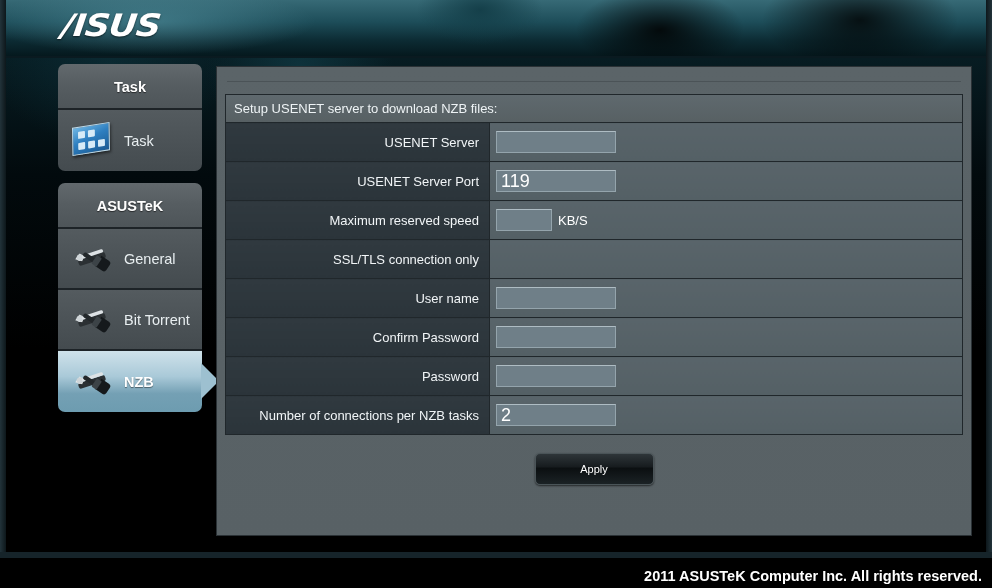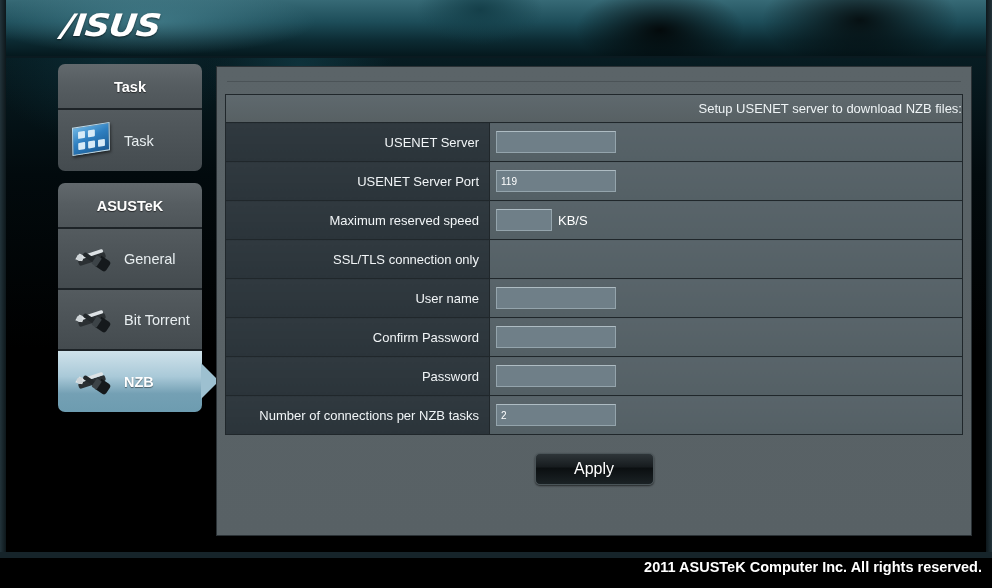--- a/index.html
+++ b/index.html
@@ -130,21 +130,21 @@
   .task-icon i:nth-child(1) { left: 5px;  top: 4px; }
   .task-icon i:nth-child(2) { left: 15px; top: 4px; }
   .task-icon i:nth-child(3) { left: 5px;  top: 15px; }
   .task-icon i:nth-child(4) { left: 15px; top: 15px; }
   .task-icon i:nth-child(5) { left: 25px; top: 15px; }
 
   
   .tools-icon { position: absolute; left: 2px; top: 3px; width: 40px; height: 34px; }
 
   .footer-text {
-    position: absolute; right: 10px; bottom: 13px;
+    position: absolute; right: 10px; bottom: 4px;
     color: #ffffff; font-size: 14.5px; font-weight: bold;
     text-shadow: 0 1px 2px rgba(0,0,0,0.8);
   }
 
   
   .content {
     position: absolute; left: 216px; top: 66px;
     width: 756px; height: 470px;
     background: linear-gradient(180deg, #5b6468 0%, #586165 100%);
     border: 1px solid #2a3135;
@@ -164,21 +164,21 @@
     margin: 12px 8px 0 8px;
     border: 1px solid #20272b;
     border-collapse: collapse;
     width: 738px;
   }
   .tbl-head {
     background: linear-gradient(180deg, #5f696e 0%, #576063 100%);
     color: #eef3f5; font-size: 13px;
     height: 28px;
   }
-  .tbl-head td { padding-left: 8px; border-bottom: 1px solid #20272b; text-align: right; }
+  .tbl-head td { padding-left: 8px; border-bottom: 1px solid #20272b; }
 
   .row { height: 39px; }
   .cell-label {
     width: 264px;
     background: linear-gradient(180deg, #30393f 0%, #2b343a 100%);
     color: #f1f5f7; font-size: 13px;
     text-align: right; padding-right: 10px;
     border-bottom: 1px solid #20272b;
     border-right: 1px solid #20272b;
   }
@@ -188,35 +188,35 @@
     padding-left: 6px;
     vertical-align: middle;
   }
 
   .field {
     display: inline-block;
     height: 22px; line-height: 21px;
     background: #6f7f88;
     border: 1px solid #94a4ac;
     border-top-color: #aebcc3;
-    color: #ffffff; font-size: 10px;
+    color: #ffffff; font-size: 18px;
     padding: 0 4px;
     vertical-align: middle;
   }
   .field.w-wide  { width: 120px; }
   .field.w-short { width: 56px; }
   .unit { color: #ffffff; font-size: 13px; margin-left: 6px; vertical-align: middle; }
 
   .apply-wrap { text-align: center; margin-top: 18px; }
   .apply-btn {
     width: 119px; height: 32px;
     background: linear-gradient(180deg, #2e3539 0%, #171c1f 42%, #0b0f11 48%, #1b2225 100%);
     border: 1px solid #4a5458;
     border-radius: 5px;
-    color: #ffffff; font-size: 16px;
+    color: #ffffff; font-size: 11px;
     cursor: pointer;
     box-shadow: 0 1px 2px rgba(0,0,0,0.6);
     font-family: "Liberation Sans", sans-serif;
   }
 </style>
 </head>
 <body>
 
 <div class="window">
 

